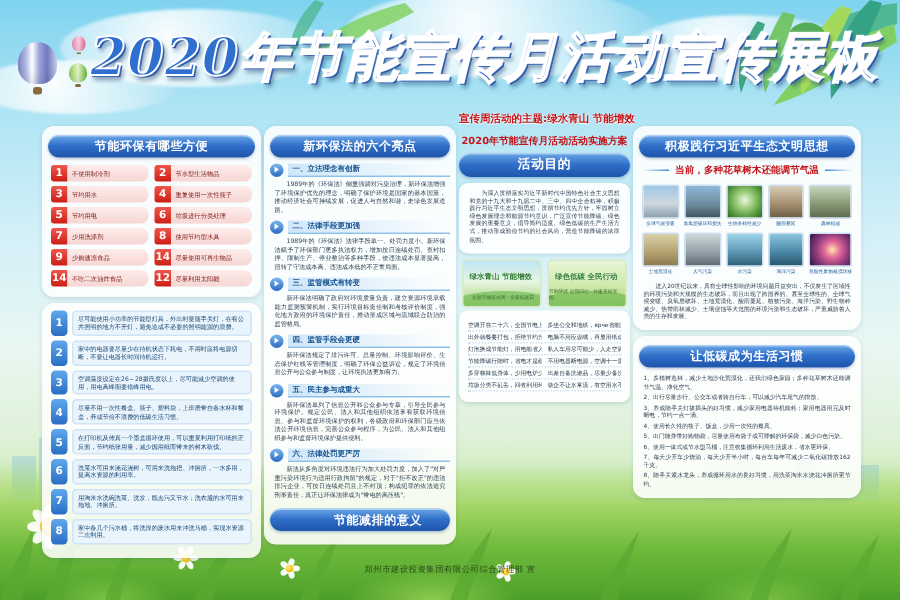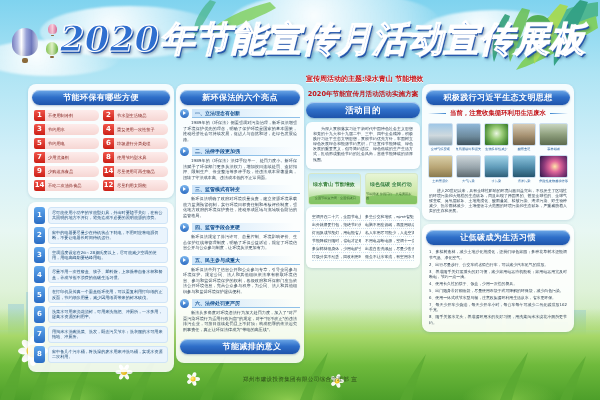--- a/index.html
+++ b/index.html
@@ -528,21 +528,21 @@
           </div>
         </div>
     </div>
   </div>
 
   <div class="col" id="col-right">
     <div class="panel">
       <div class="pill">积极践行习近平生态文明思想</div>
       <div class="ribbon">
         <span class="rline"></span>
-        <span class="rtxt">当前，注意收集循环利用生活废水</span>
+        <span class="rtxt">当前，多种花草树木还能调节气温</span>
         <span class="rline r2"></span>
       </div>
       <div class="issue-grid" id="issueGrid">
           <div class="issue">
             <div class="ph i1"></div>
             <div class="cap">全球气候变暖</div>
           </div>
           <div class="issue">
             <div class="ph i2"></div>
             <div class="cap">臭氧层破坏和损失</div>

